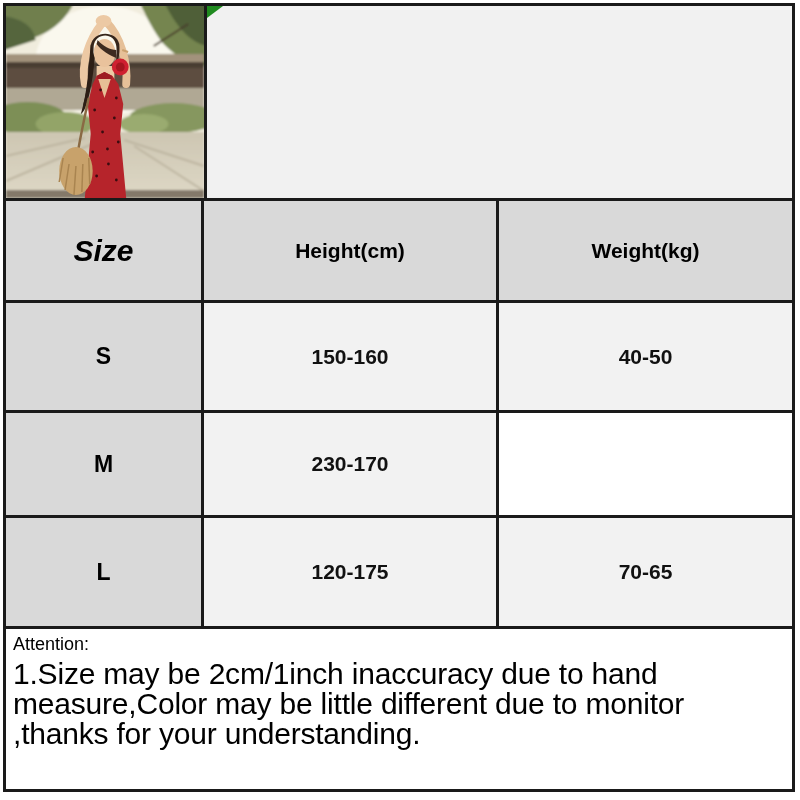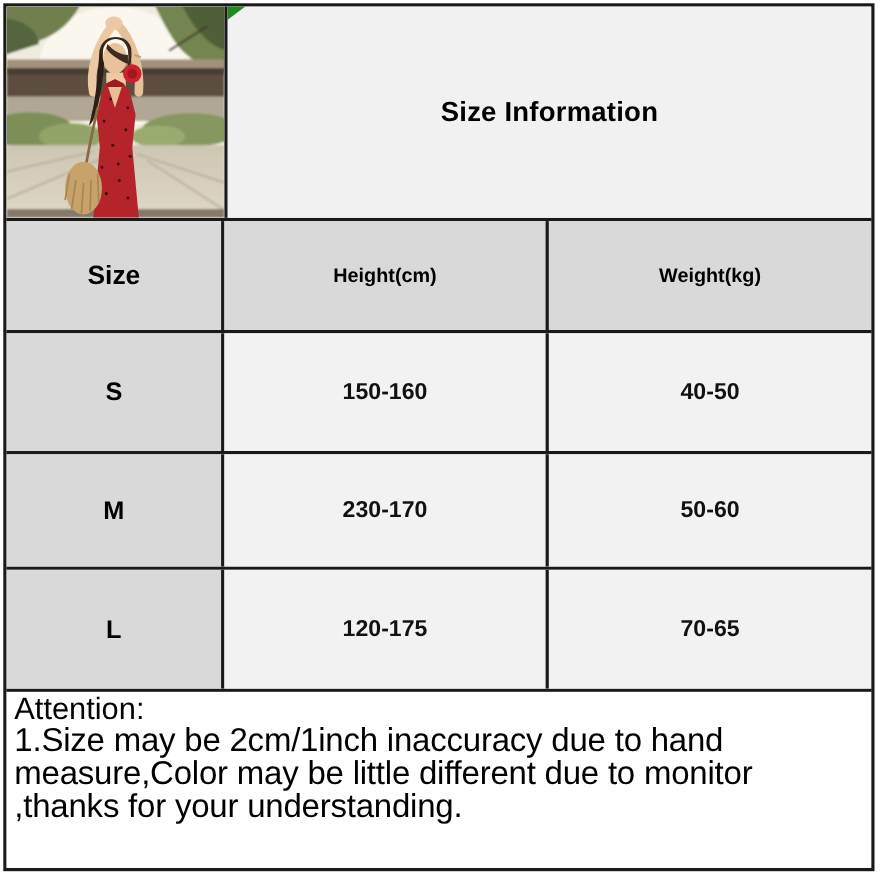--- a/index.html
+++ b/index.html
@@ -24,27 +24,27 @@
   .header-row { height:102px; border-bottom:3px solid #1a1a1a; }
   .row-s { height:110px; border-bottom:3px solid #1a1a1a; }
   .row-m { height:105px; border-bottom:3px solid #1a1a1a; }
   .row-l { height:111px; border-bottom:3px solid #1a1a1a; }
   .cell { display:flex; align-items:center; justify-content:center; }
   .col-a { width:198px; border-right:3px solid #1a1a1a; background:#d9d9d9; }
   .col-b { width:295px; border-right:3px solid #1a1a1a; }
   .col-c { flex:1; }
   .header-row .col-b, .header-row .col-c { background:#d9d9d9; }
   .body-val { background:#f2f2f2; }
-  .h-size { font-size:24px; font-weight:700; }
-  .h-col { font-size:18px; font-weight:700; }
+  .h-size { font-size:30px; font-weight:700;font-style:italic; }
+  .h-col { font-size:21px; font-weight:700; }
   .size-label { font-size:23px; font-weight:700; }
   .val { font-size:21px; font-weight:700; color:#111; }
   
   .attention { flex:1; background:#ffffff; padding:1px 7px 0 7px; }
-  .att-heading { font-size:28px; line-height:29px; }
+  .att-heading { font-size:18px; line-height:29px; }
   .att-line { font-size:30px; line-height:30px; letter-spacing:-0.2px; }
 </style>
 </head>
 <body>
 
 <div class="sheet">
 
   <div class="top-row">
     <div class="photo-cell">
       <svg viewBox="0 0 201 192" preserveAspectRatio="none">
@@ -129,40 +129,38 @@
               <path d="M64,158 L60,184"></path>
             <path d="M71,160 L69,189"></path>
               <path d="M78,158 L77,186"></path>
             <path d="M84,152 L85,178"></path>
           </g>
         </g>
       </svg>
     </div>
     <div class="title-cell">
       <span class="green-corner"></span>
-      <span class="title-text">Size Information</span>
     </div>
   </div>
 
   <div class="t-row header-row">
     <div class="cell col-a h-size">Size</div>
     <div class="cell col-b h-col">Height(cm)</div>
     <div class="cell col-c h-col">Weight(kg)</div>
   </div>
 
   <div class="t-row row-s">
     <div class="cell col-a size-label">S</div>
     <div class="cell col-b body-val val">150-160</div>
     <div class="cell col-c body-val val">40-50</div>
   </div>
 
   <div class="t-row row-m">
     <div class="cell col-a size-label">M</div>
     <div class="cell col-b body-val val">230-170</div>
-    <div class="cell col-c body-val val">50-60</div>
   </div>
 
   <div class="t-row row-l">
     <div class="cell col-a size-label">L</div>
     <div class="cell col-b body-val val">120-175</div>
     <div class="cell col-c body-val val">70-65</div>
   </div>
 
   <div class="attention">
     <div class="att-heading">Attention:</div>

